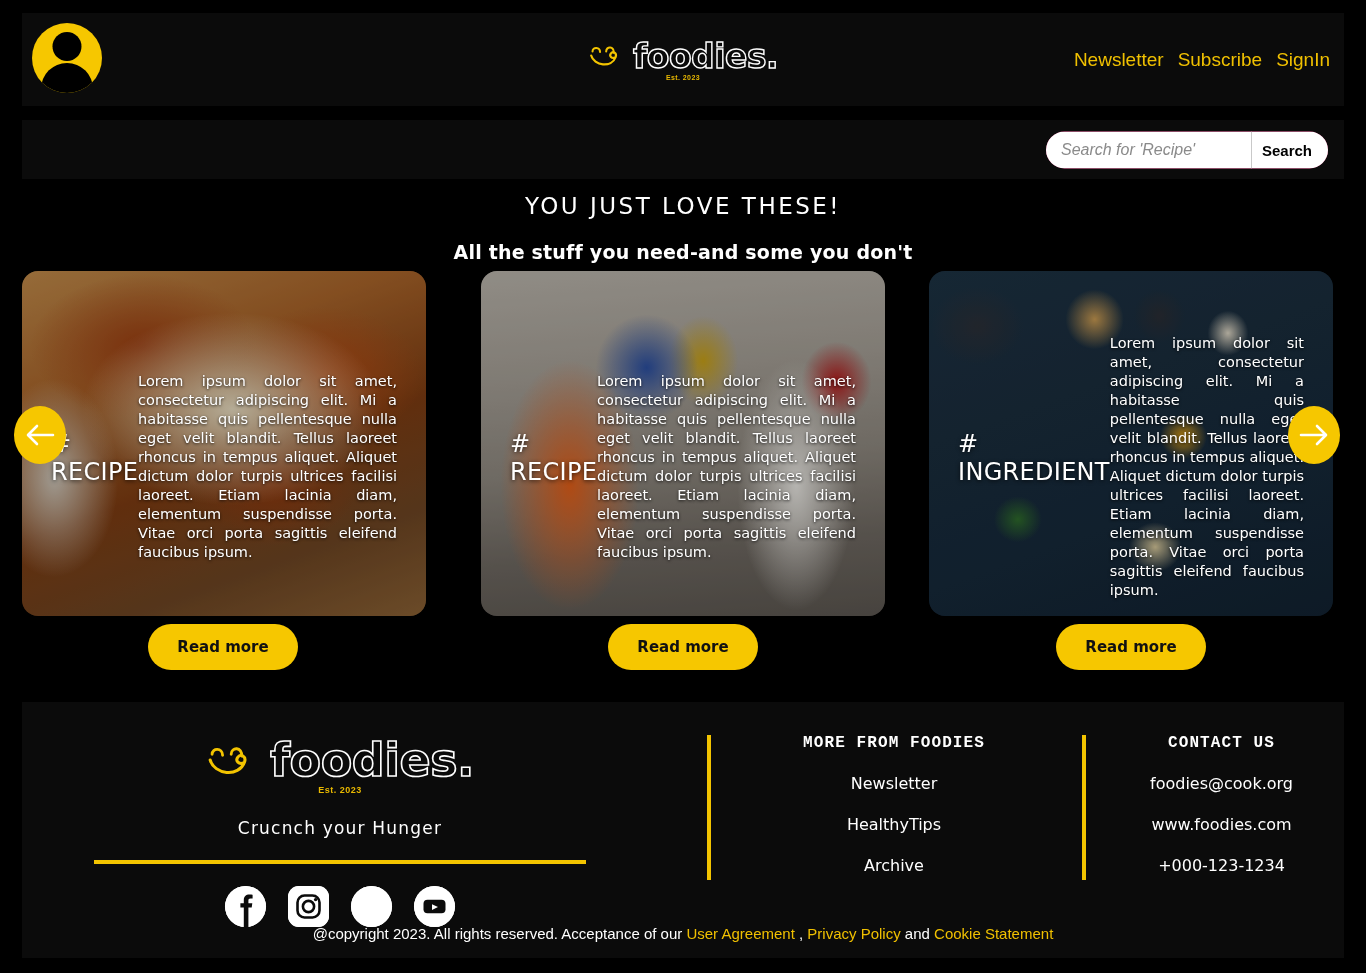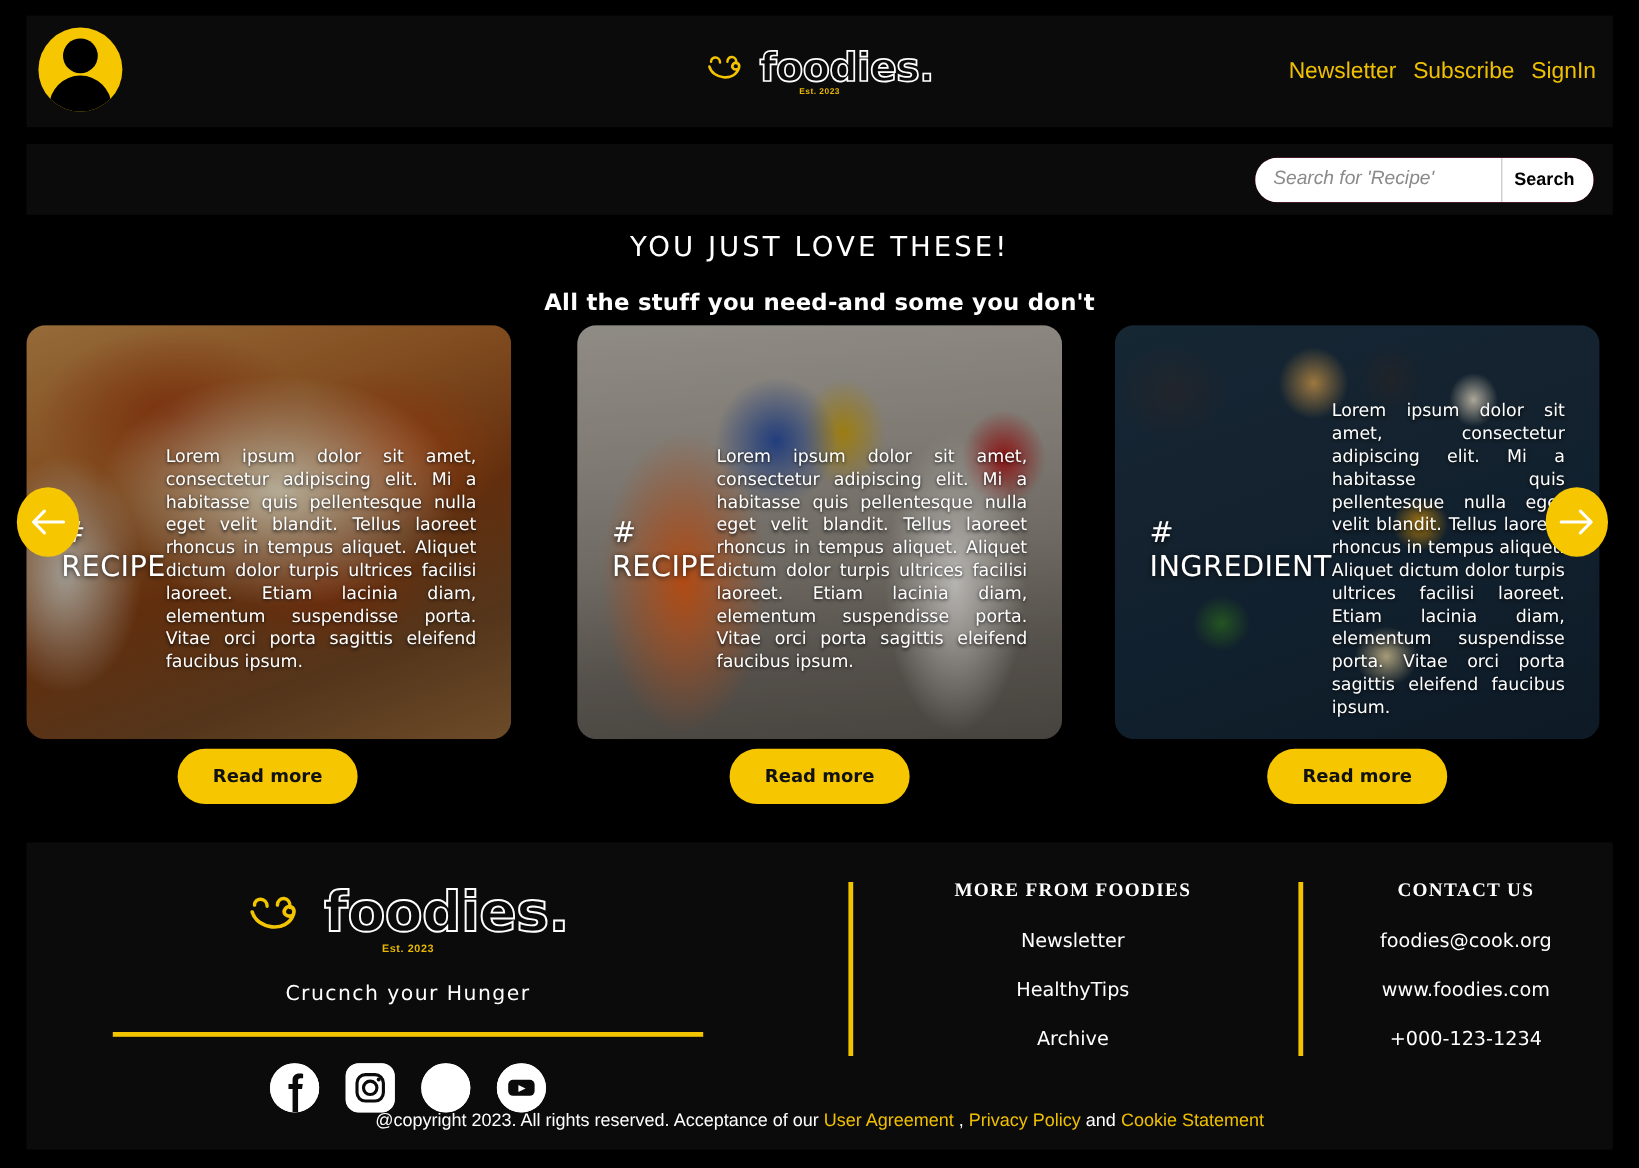--- a/index.html
+++ b/index.html
@@ -224,21 +224,21 @@
   .vdiv.v1 { left: 685px; }
   .vdiv.v2 { left: 1060px; }
 
   .f-col {
     position: absolute; top: 32px;
     display: flex; flex-direction: column; align-items: center;
   }
   .f-col.more { left: 722px; width: 300px; }
   .f-col.contact { left: 1092px; width: 215px; }
   .f-col-title {
-    font-family: Liberation Serif, serif;
+    font-family: Liberation Mono, monospace;
     font-size: 16px; font-weight: 700; color: #fff;
     letter-spacing: 1.1px; margin-bottom: 22px;
   }
   .f-col a, .f-col span.item {
     font-family: "DejaVu Sans", sans-serif;
     font-size: 16px; color: #fff; text-decoration: none;
     margin-bottom: 22px;
   }
   .copyright {
     position: absolute; bottom: 16px; left: 0; width: 100%;

